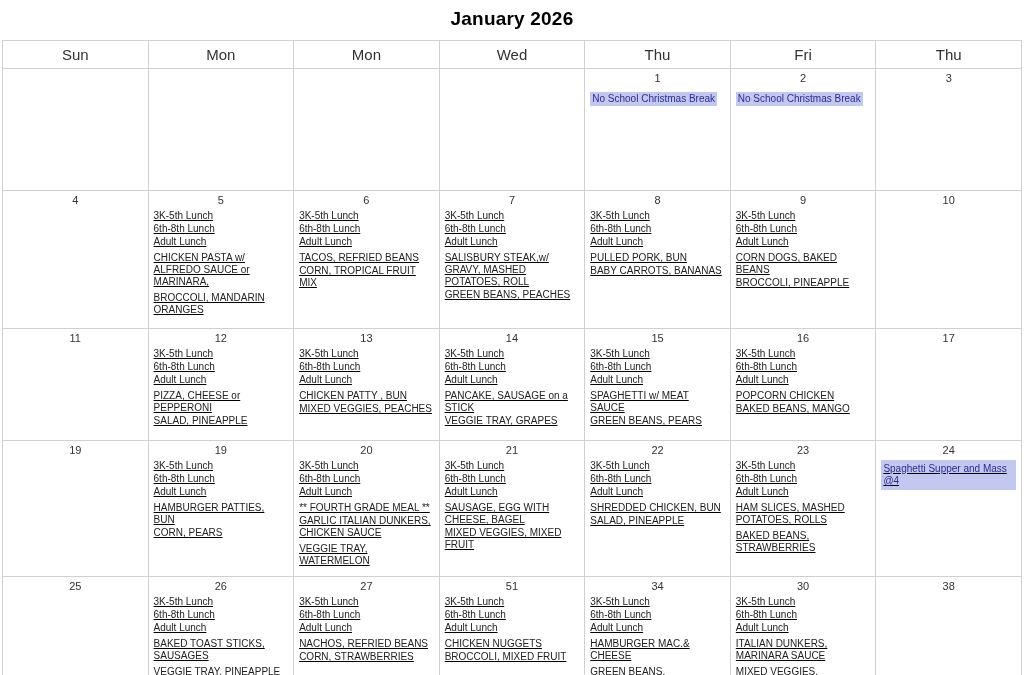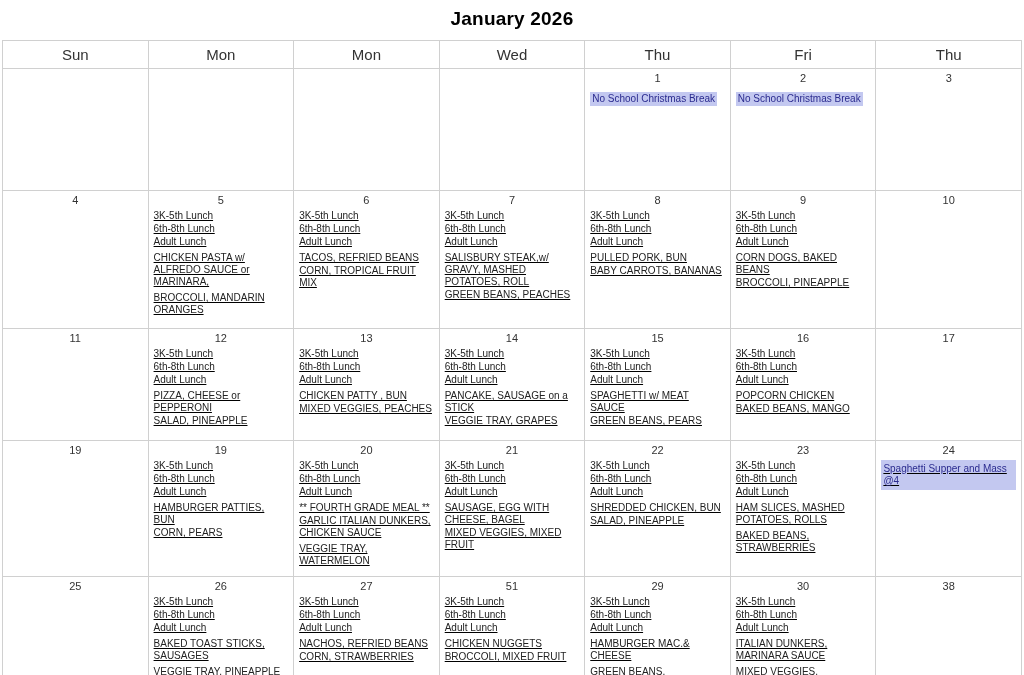--- a/index.html
+++ b/index.html
@@ -352,21 +352,21 @@
             <span class="daynum">51</span>
             <div class="events">
               <span class="event">3K-5th Lunch</span>
               <span class="event">6th-8th Lunch</span>
               <span class="event">Adult Lunch</span>
               <span class="event gap">CHICKEN NUGGETS</span>
               <span class="event">BROCCOLI, MIXED FRUIT</span>
             </div>
           </td>
           <td>
-            <span class="daynum">29</span>
+            <span class="daynum">34</span>
             <div class="events">
               <span class="event">3K-5th Lunch</span>
               <span class="event">6th-8th Lunch</span>
               <span class="event">Adult Lunch</span>
               <span class="event gap">HAMBURGER MAC.&amp; CHEESE</span>
               <span class="event gap">GREEN BEANS, APPLESAUCE</span>
             </div>
           </td>
           <td>
             <span class="daynum">30</span>

